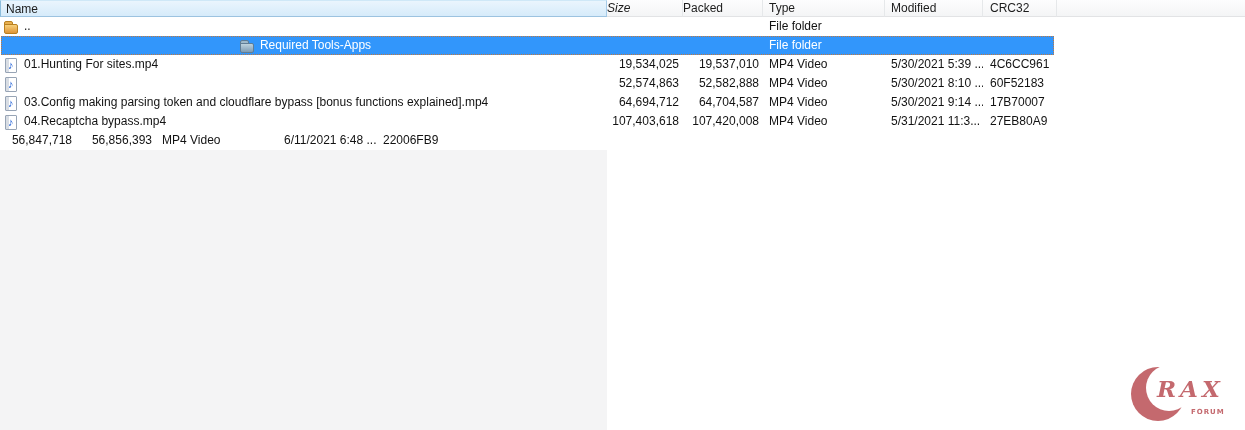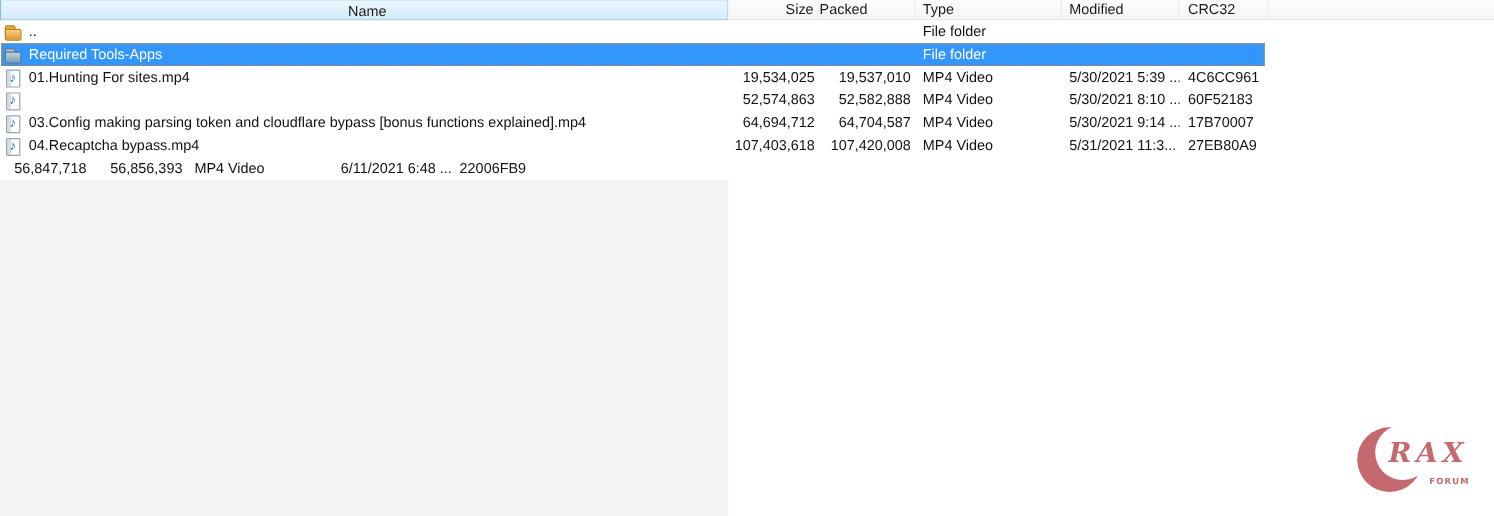--- a/index.html
+++ b/index.html
@@ -21,23 +21,22 @@
     color:#1c1c1c; white-space:nowrap; overflow:hidden;
     cursor:default;
   }
   .h-name {
     width:607px; padding-left:5px;
     background:linear-gradient(#eaf5fd,#d6ebfa);
     border-left:1px solid #8cbedd;
     border-right:1px solid #a5cbe8;
     border-bottom:1px solid #9cc3e0;
     border-top:1px solid #cfe8f7;
-    text-align:center;
-  }
-  .h-size   { width:76px;  text-align:right; padding-right:4px; }
+  }
+  .h-size   { width:76px;  text-align:left; padding-right:4px;font-style:italic; }
   .h-packed { width:80px;  text-align:left; padding-right:4px; }
   .h-type   { width:122px; padding-left:6px; }
   .h-mod    { width:98px;  padding-left:6px; }
   .h-crc    { width:74px;  padding-left:7px; }
   .h-filler { flex:1; border-right:none; }
 
   
   .list-body { position:relative; width:1245px; height:413px; background:#fff; }
   .col-shade {
     position:absolute; left:0; top:133px; width:607px; bottom:0;
@@ -54,21 +53,21 @@
   .c-crc    { width:74px;  padding-left:7px; }
 
   .sel-bg { display:none; }
   .row.selected .sel-bg {
     display:block; position:absolute; left:1px; top:0;
     width:1053px; height:19px; box-sizing:border-box;
     background:#3296fb;
     border:1px dotted #c07840;
     z-index:0;
   }
-  .row.selected .cell { color:#ffffff; }
+  .row.selected .cell { color:#ffffff;justify-content:center; }
 
   
   .icon { position:relative; width:16px; height:16px; margin-right:5px; flex:none; }
   
   .folder-up::before {
     content:""; position:absolute; left:1px; top:2px; width:7px; height:5px;
     background:#e8b050; border:1px solid #b9801f; border-radius:2px 2px 0 0;
   }
   .folder-up::after {
     content:""; position:absolute; left:1px; top:5px; width:12px; height:8px;
@@ -90,21 +89,21 @@
     content:""; position:absolute; left:2px; top:1px; width:10px; height:13px;
     background:linear-gradient(90deg,#d8dde4 0 3px,#ffffff 3px);
     border:1px solid #97a4b5; border-radius:1px;
   }
   .media-file::after {
     content:"\266A"; position:absolute; left:5px; top:1px;
     font-size:11px; line-height:14px; color:#1f5fd6; font-weight:bold;
   }
 
   
-  .logo { position:absolute; right:10px; bottom:18px; width:104px; height:62px; z-index:2; }
+  .logo { position:absolute; right:10px; bottom:7px; width:104px; height:62px; z-index:2; }
   .crescent { position:absolute; left:0; top:6px; width:54px; height:54px; }
   .crescent::before {
     content:""; position:absolute; left:0; top:0; width:54px; height:54px;
     border-radius:50%; background:#c4696e;
   }
   .crescent::after {
     content:""; position:absolute; left:15px; top:-2px; width:46px; height:46px;
     border-radius:50%; background:#ffffff;
   }
   .rax {

